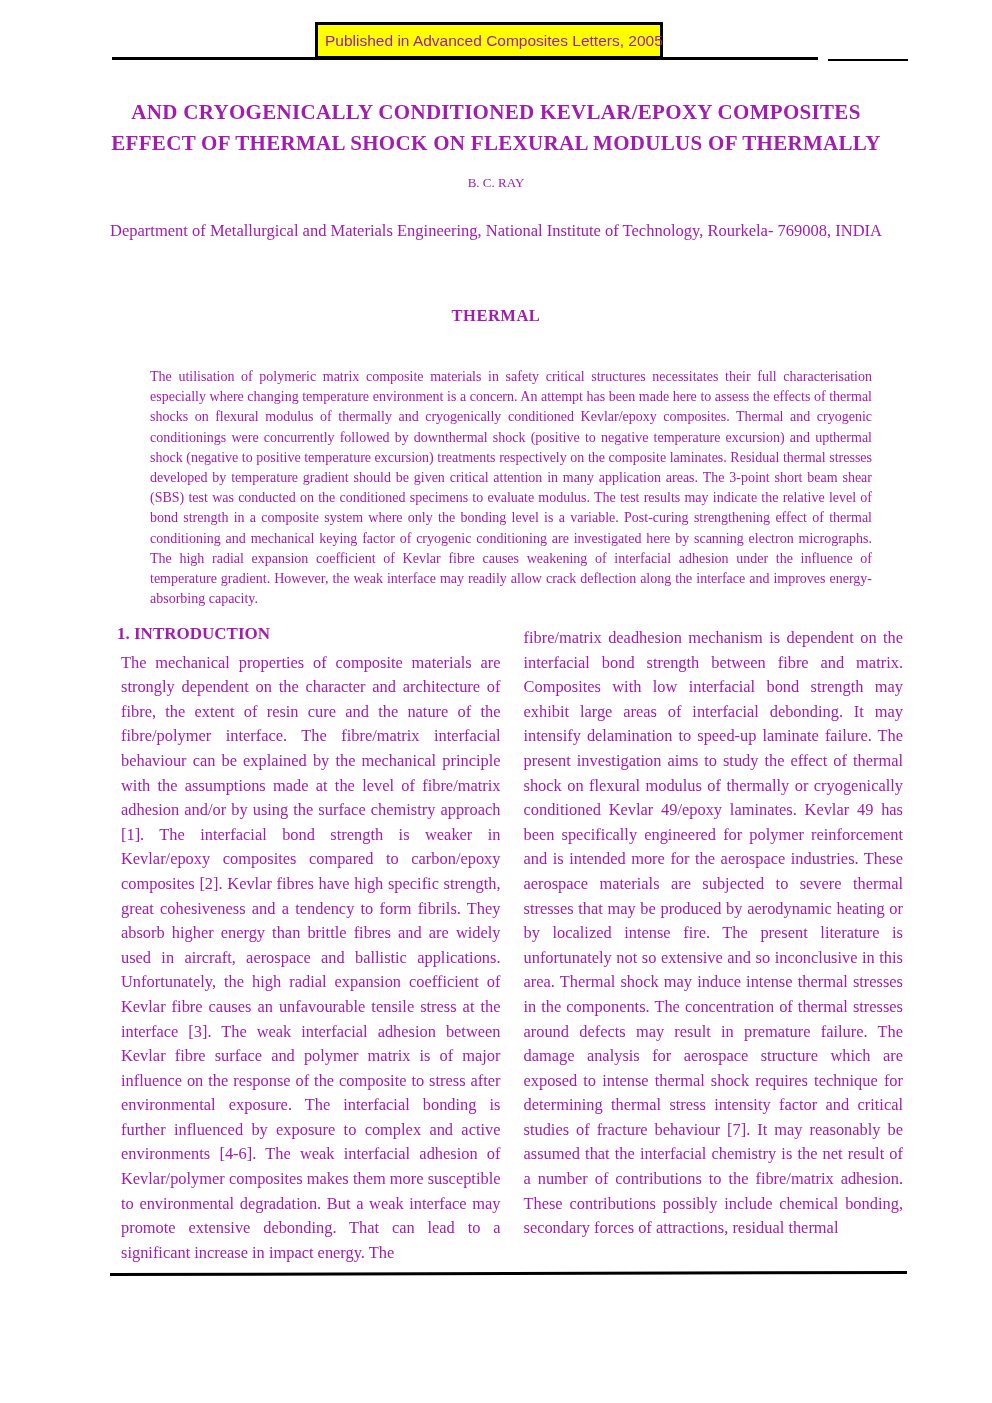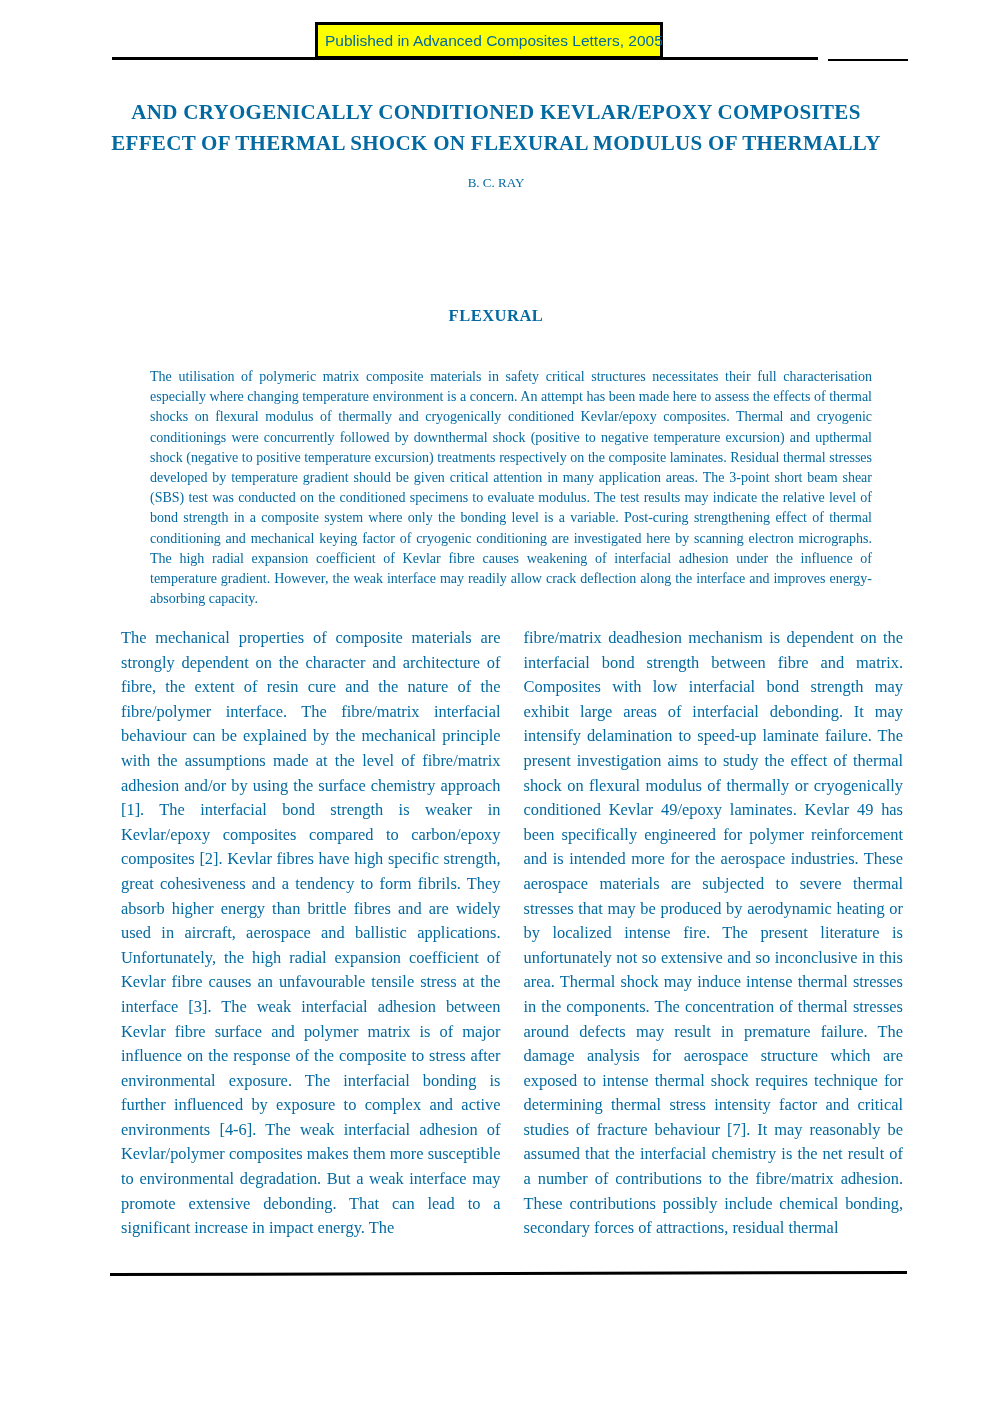--- a/index.html
+++ b/index.html
@@ -5,21 +5,21 @@
   html, body {
     margin: 0;
     padding: 0;
     background: #ffffff;
   }
   .page {
     position: relative;
     width: 992px;
     height: 1403px;
     background: #ffffff;
-    color: #0369a1;
+    color: #a21caf;
     font-family: "Liberation Serif", serif;
     overflow: hidden;
   }
 
   
   .top-rule-a {
     position: absolute;
     left: 112px; top: 57px;
     width: 706px; height: 3px;
     background: #000;
@@ -134,27 +134,29 @@
     <span>Published in Advanced Composites Letters, 2005</span>
   </div>
 
   <div class="title">
     <div>AND CRYOGENICALLY CONDITIONED KEVLAR/EPOXY COMPOSITES</div>
     <div>EFFECT OF THERMAL SHOCK ON FLEXURAL MODULUS OF THERMALLY</div>
   </div>
 
   <div class="author">B. C. RAY</div>
 
+  <div class="affiliation">Department of Metallurgical and Materials Engineering, National Institute of Technology, Rourkela- 769008, INDIA</div>
 
-  <div class="abstract-heading">FLEXURAL</div>
+  <div class="abstract-heading">THERMAL</div>
 
   <div class="abstract-body">The utilisation of polymeric matrix composite materials in safety critical structures necessitates their full characterisation especially where changing temperature environment is a concern. An attempt has been made here to assess the effects of thermal shocks on flexural modulus of thermally and cryogenically conditioned Kevlar/epoxy composites. Thermal and cryogenic conditionings were concurrently followed by downthermal shock (positive to negative temperature excursion) and upthermal shock (negative to positive temperature excursion) treatments respectively on the composite laminates. Residual thermal stresses developed by temperature gradient should be given critical attention in many application areas. The 3-point short beam shear (SBS) test was conducted on the conditioned specimens to evaluate modulus. The test results may indicate the relative level of bond strength in a composite system where only the bonding level is a variable. Post-curing strengthening effect of thermal conditioning and mechanical keying factor of cryogenic conditioning are investigated here by scanning electron micrographs. The high radial expansion coefficient of Kevlar fibre causes weakening of interfacial adhesion under the influence of temperature gradient. However, the weak interface may readily allow crack deflection along the interface and improves energy-absorbing capacity.</div>
 
   <div class="columns">
     <div class="col">
+      <div class="section-heading">1. INTRODUCTION</div>
       <p>The mechanical properties of composite materials are strongly dependent on the character and architecture of fibre, the extent of resin cure and the nature of the fibre/polymer interface. The fibre/matrix interfacial behaviour can be explained by the mechanical principle with the assumptions made at the level of fibre/matrix adhesion and/or by using the surface chemistry approach [1]. The interfacial bond strength is weaker in Kevlar/epoxy composites compared to carbon/epoxy composites [2]. Kevlar fibres have high specific strength, great cohesiveness and a tendency to form fibrils. They absorb higher energy than brittle fibres and are widely used in aircraft, aerospace and ballistic applications. Unfortunately, the high radial expansion coefficient of Kevlar fibre causes an unfavourable tensile stress at the interface [3]. The weak interfacial adhesion between Kevlar fibre surface and polymer matrix is of major influence on the response of the composite to stress after environmental exposure. The interfacial bonding is further influenced by exposure to complex and active environments [4-6]. The weak interfacial adhesion of Kevlar/polymer composites makes them more susceptible to environmental degradation. But a weak interface may promote extensive debonding. That can lead to a significant increase in impact energy. The</p>
     </div>
     <div class="col">
       <p>fibre/matrix deadhesion mechanism is dependent on the interfacial bond strength between fibre and matrix. Composites with low interfacial bond strength may exhibit large areas of interfacial debonding. It may intensify delamination to speed-up laminate failure. The present investigation aims to study the effect of thermal shock on flexural modulus of thermally or cryogenically conditioned Kevlar 49/epoxy laminates. Kevlar 49 has been specifically engineered for polymer reinforcement and is intended more for the aerospace industries. These aerospace materials are subjected to severe thermal stresses that may be produced by aerodynamic heating or by localized intense fire. The present literature is unfortunately not so extensive and so inconclusive in this area. Thermal shock may induce intense thermal stresses in the components. The concentration of thermal stresses around defects may result in premature failure. The damage analysis for aerospace structure which are exposed to intense thermal shock requires technique for determining thermal stress intensity factor and critical studies of fracture behaviour [7]. It may reasonably be assumed that the interfacial chemistry is the net result of a number of contributions to the fibre/matrix adhesion. These contributions possibly include chemical bonding, secondary forces of attractions, residual thermal</p>
     </div>
   </div>
 
   <div class="bottom-rule"></div>
 
 </div>

